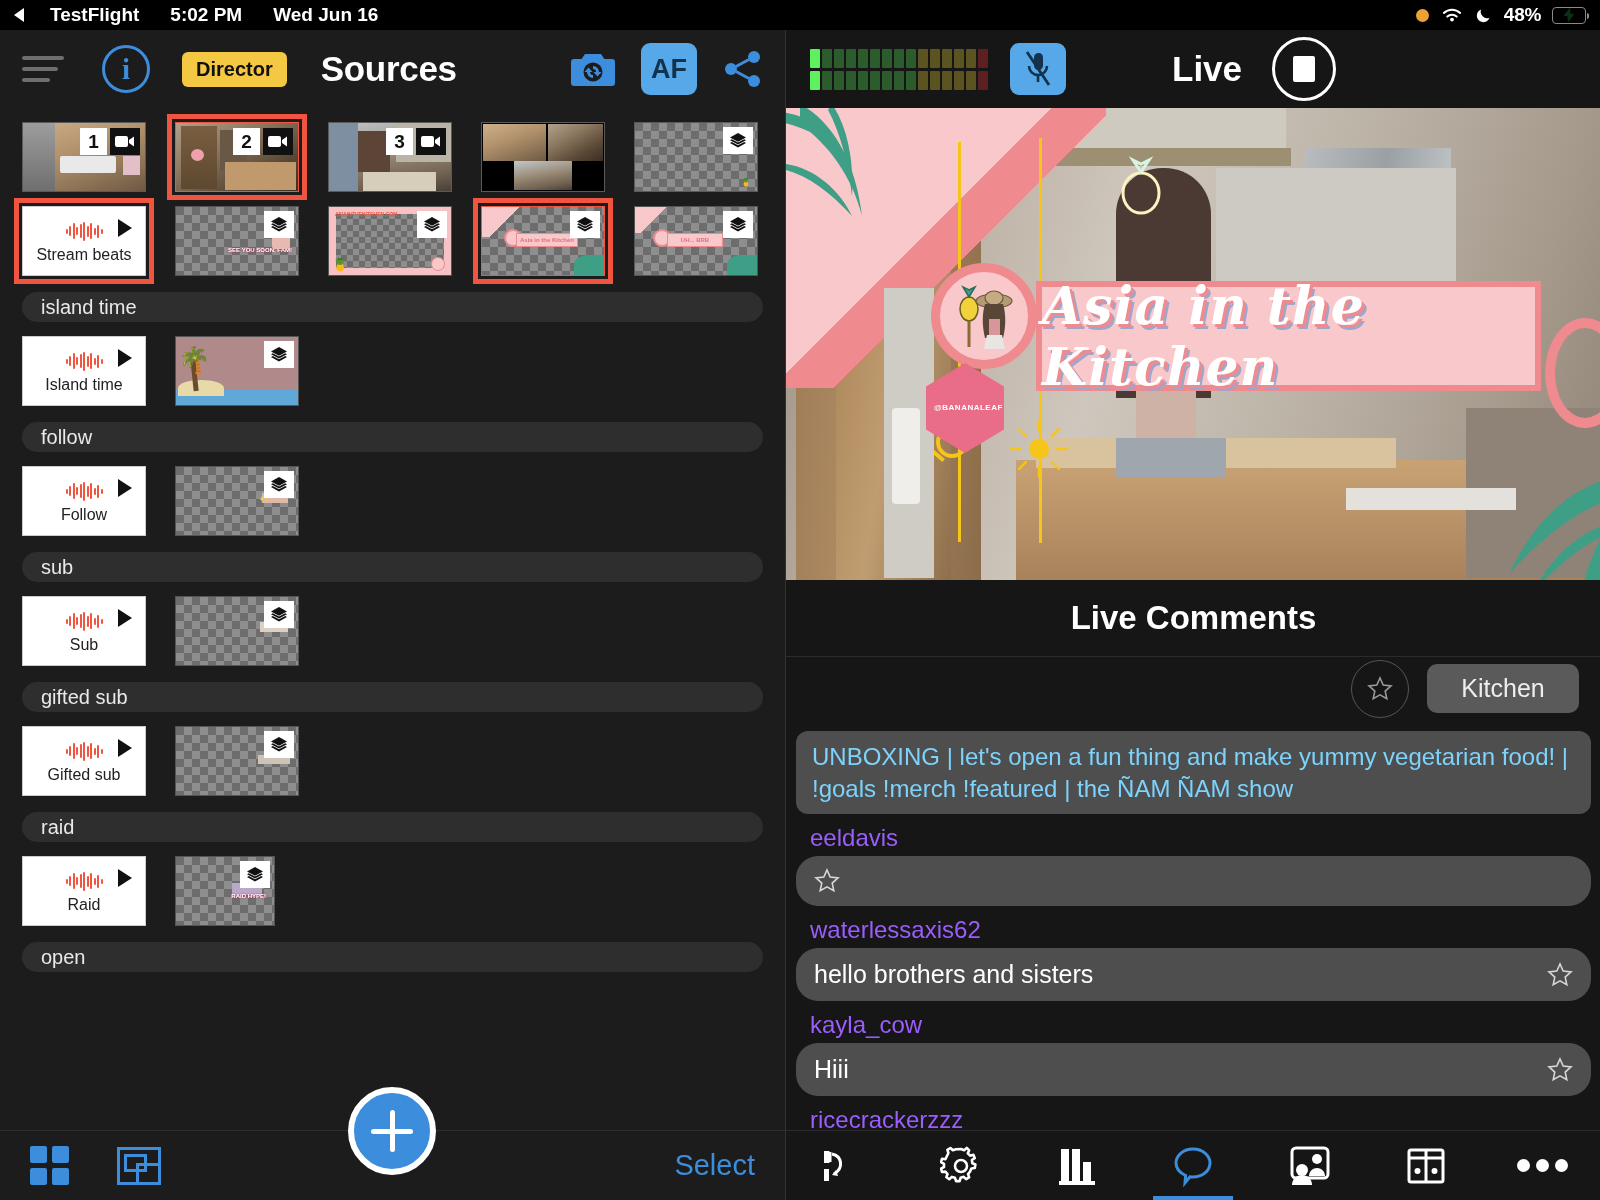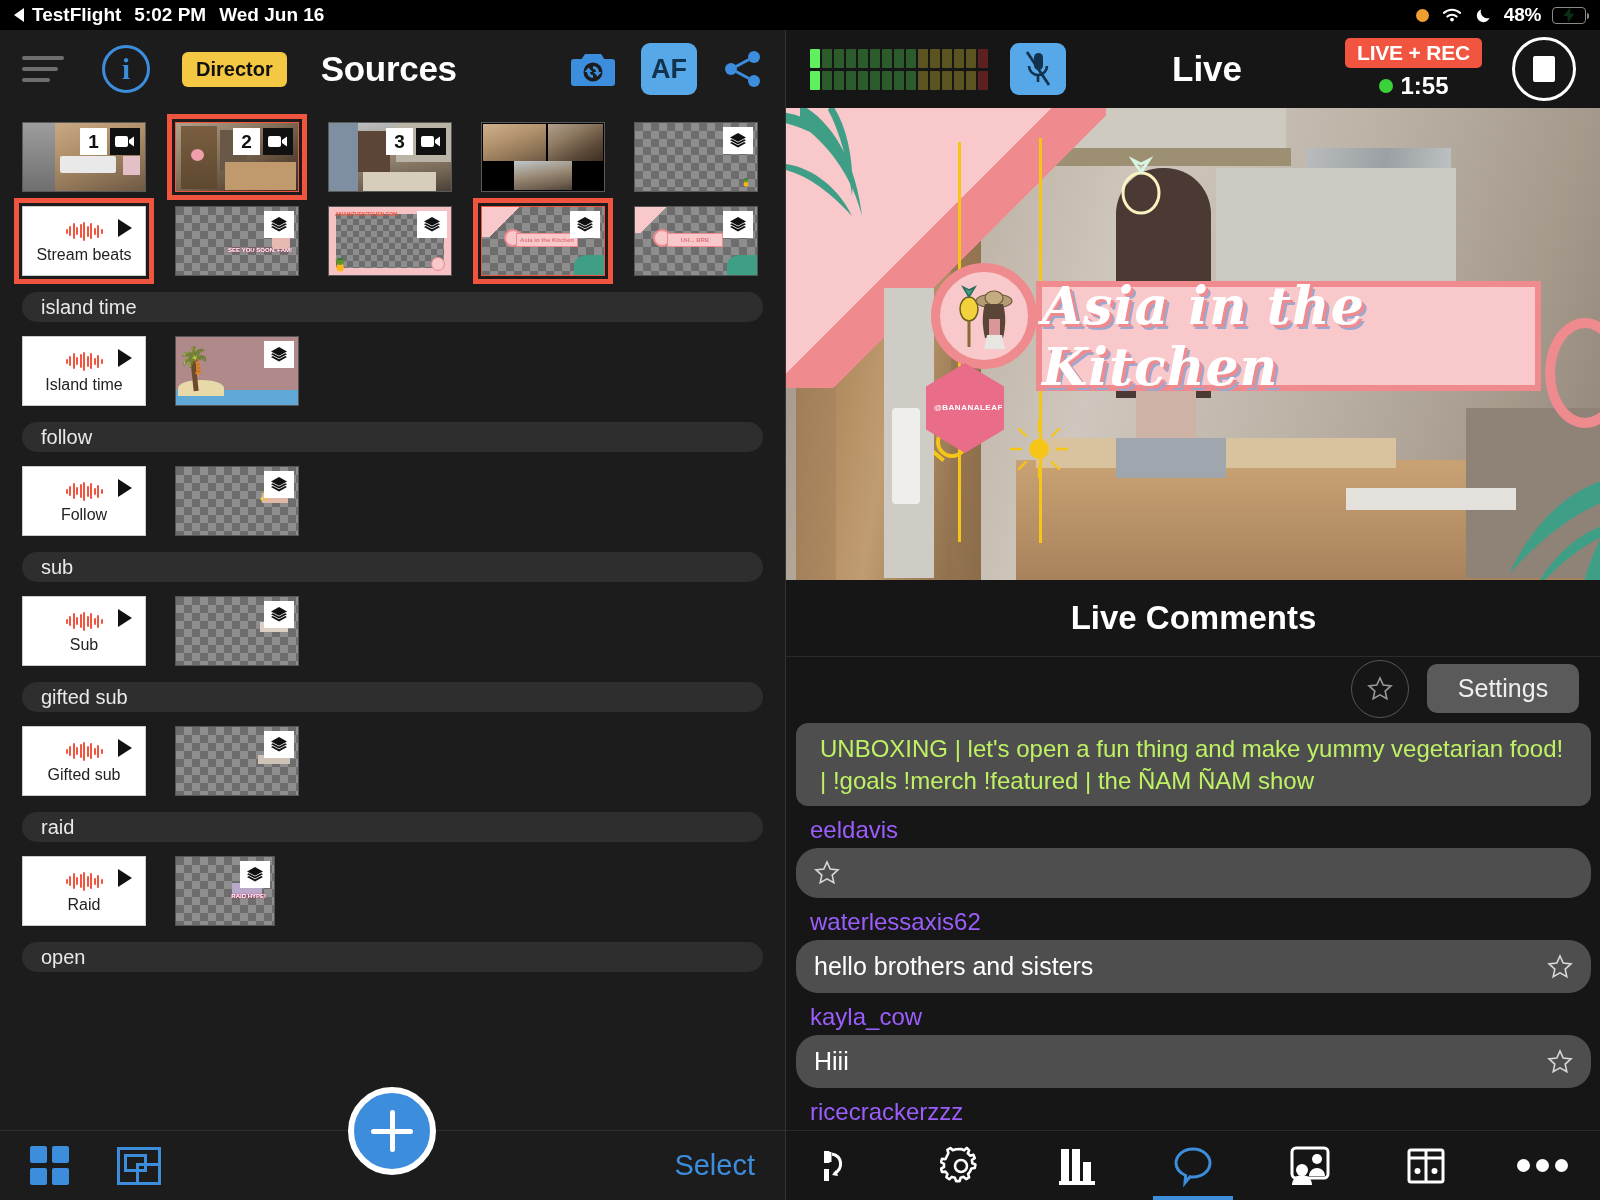--- a/index.html
+++ b/index.html
@@ -10,21 +10,21 @@
     overflow: hidden;
   }
   .screen { position: relative; width: 1600px; height: 1200px; background: #000; }
 
   
   .statusbar {
     position: absolute; left: 0; top: 0; width: 1600px; height: 30px;
     background: #000; display: flex; align-items: center;
     padding: 0 14px; color: #fff;
   }
-  .sb-left { display: flex; align-items: center; gap: 13px; font-size: 19px; font-weight: 600; }
+  .sb-left { display: flex; align-items: center; gap: 31px; font-size: 19px; font-weight: 600; }
   .sb-back-tri {
     width: 0; height: 0; border-top: 7px solid transparent;
     border-bottom: 7px solid transparent; border-right: 10px solid #fff;
     margin-right: -5px;
   }
   .sb-right { margin-left: auto; display: flex; align-items: center; gap: 11px; }
   .dot-orange { width: 13px; height: 13px; border-radius: 50%; background: #f0a030; }
   .sb-pct { font-size: 19px; font-weight: 600; letter-spacing: -0.3px; }
   .batt {
     position: relative; width: 34px; height: 17px; border-radius: 4px;
@@ -253,22 +253,22 @@
   .star-btn {
     width: 58px; height: 58px; border-radius: 50%; border: 1.5px solid #555;
     display:flex; align-items:center; justify-content:center;
   }
   .settings-btn {
     background:#5a5a5a; color:#eee; font-size: 25px; border-radius: 10px;
     padding: 10px 22px; min-width: 152px; text-align:center;
   }
   .comment-list { position:absolute; left:0; top: 688px; width: 815px; height: 414px; overflow:hidden; padding: 0 10px; }
   .pinned-bubble {
-    background:#4e4e4e; border-radius: 12px; color:#bef264; font-size: 24px;
-    line-height: 1.32; padding: 10px 24px; margin-top: 5px;
+    background:#4e4e4e; border-radius: 12px; color:#7dd3fc; font-size: 24px;
+    line-height: 1.32; padding: 10px 16px; margin-top: 13px;
   }
   .c-user { color:#9b5dfb; font-size: 24px; margin: 10px 0 4px 14px; }
   .c-bubble {
     background:#4e4e4e; border-radius: 22px; color:#fff; font-size: 25px;
     padding: 12px 18px; display:flex; align-items:center;
   }
   .c-bubble span.txt { flex: 1; }
 
   
   .rtabs {
@@ -747,27 +747,20 @@
         </span>
         <span class="mic-btn">
           <svg width="26" height="36" viewBox="0 0 26 36">
             <rect x="9" y="2" width="9" height="17" rx="4.5" fill="#12324d"></rect>
             <path d="M4 15a9 9 0 0018 0" stroke="#12324d" stroke-width="2.6" fill="none"></path>
             <path d="M13 24v7" stroke="#12324d" stroke-width="2.6"></path>
             <path d="M2 1l22 33" stroke="#12324d" stroke-width="2.8"></path>
           </svg>
         </span>
         <span class="live-title">Live</span>
-        <span class="rec-block">
-          <span class="rec-pill">LIVE + REC</span>
-          <span class="rec-time">
-            <i class="rec-dot"></i>
-            <b>1:55</b>
-          </span>
-        </span>
         <span class="stop-btn">
             <span class="stop-sq"></span>
           </span>
       </div>
 
       <div class="preview">
         <div class="kitchen"></div>
         <div class="cabinet" style="left:10px;top:70px;width:185px;height:402px"></div>
         <div class="cabinet" style="left:50px;top:105px;width:115px;height:367px;background:linear-gradient(100deg,#a88255,#c09d71 50%,#8e6f4c)"></div>
         <div class="fridge" style="left:520px;top:40px;width:145px;height:115px"></div>
@@ -843,21 +836,21 @@
       </div>
 
       <div class="comments-title">Live Comments</div>
 
       <div class="comments-tools">
         <span class="star-btn">
           <svg width="26" height="26" viewBox="0 0 26 26">
               <path d="M13 2l3.2 7.1 7.8.8-5.8 5.2 1.6 7.6L13 18.9 6.2 22.7l1.6-7.6L2 9.9l7.8-.8z" fill="none" stroke="#9a9a9a" stroke-width="1.6"></path>
             </svg>
         </span>
-        <span class="settings-btn">Settings</span>
+        <span class="settings-btn">Kitchen</span>
       </div>
 
       <div class="comment-list">
         <div class="pinned-bubble">UNBOXING | let's open a fun thing and make yummy vegetarian food! | !goals !merch !featured | the ÑAM ÑAM show</div>
 
         <div class="c-user">eeldavis</div>
         <div class="c-bubble">
           <svg width="26" height="26" viewBox="0 0 26 26">
               <path d="M13 2l3.2 7.1 7.8.8-5.8 5.2 1.6 7.6L13 18.9 6.2 22.7l1.6-7.6L2 9.9l7.8-.8z" fill="none" stroke="#d8d8d8" stroke-width="1.6"></path>
             </svg>

